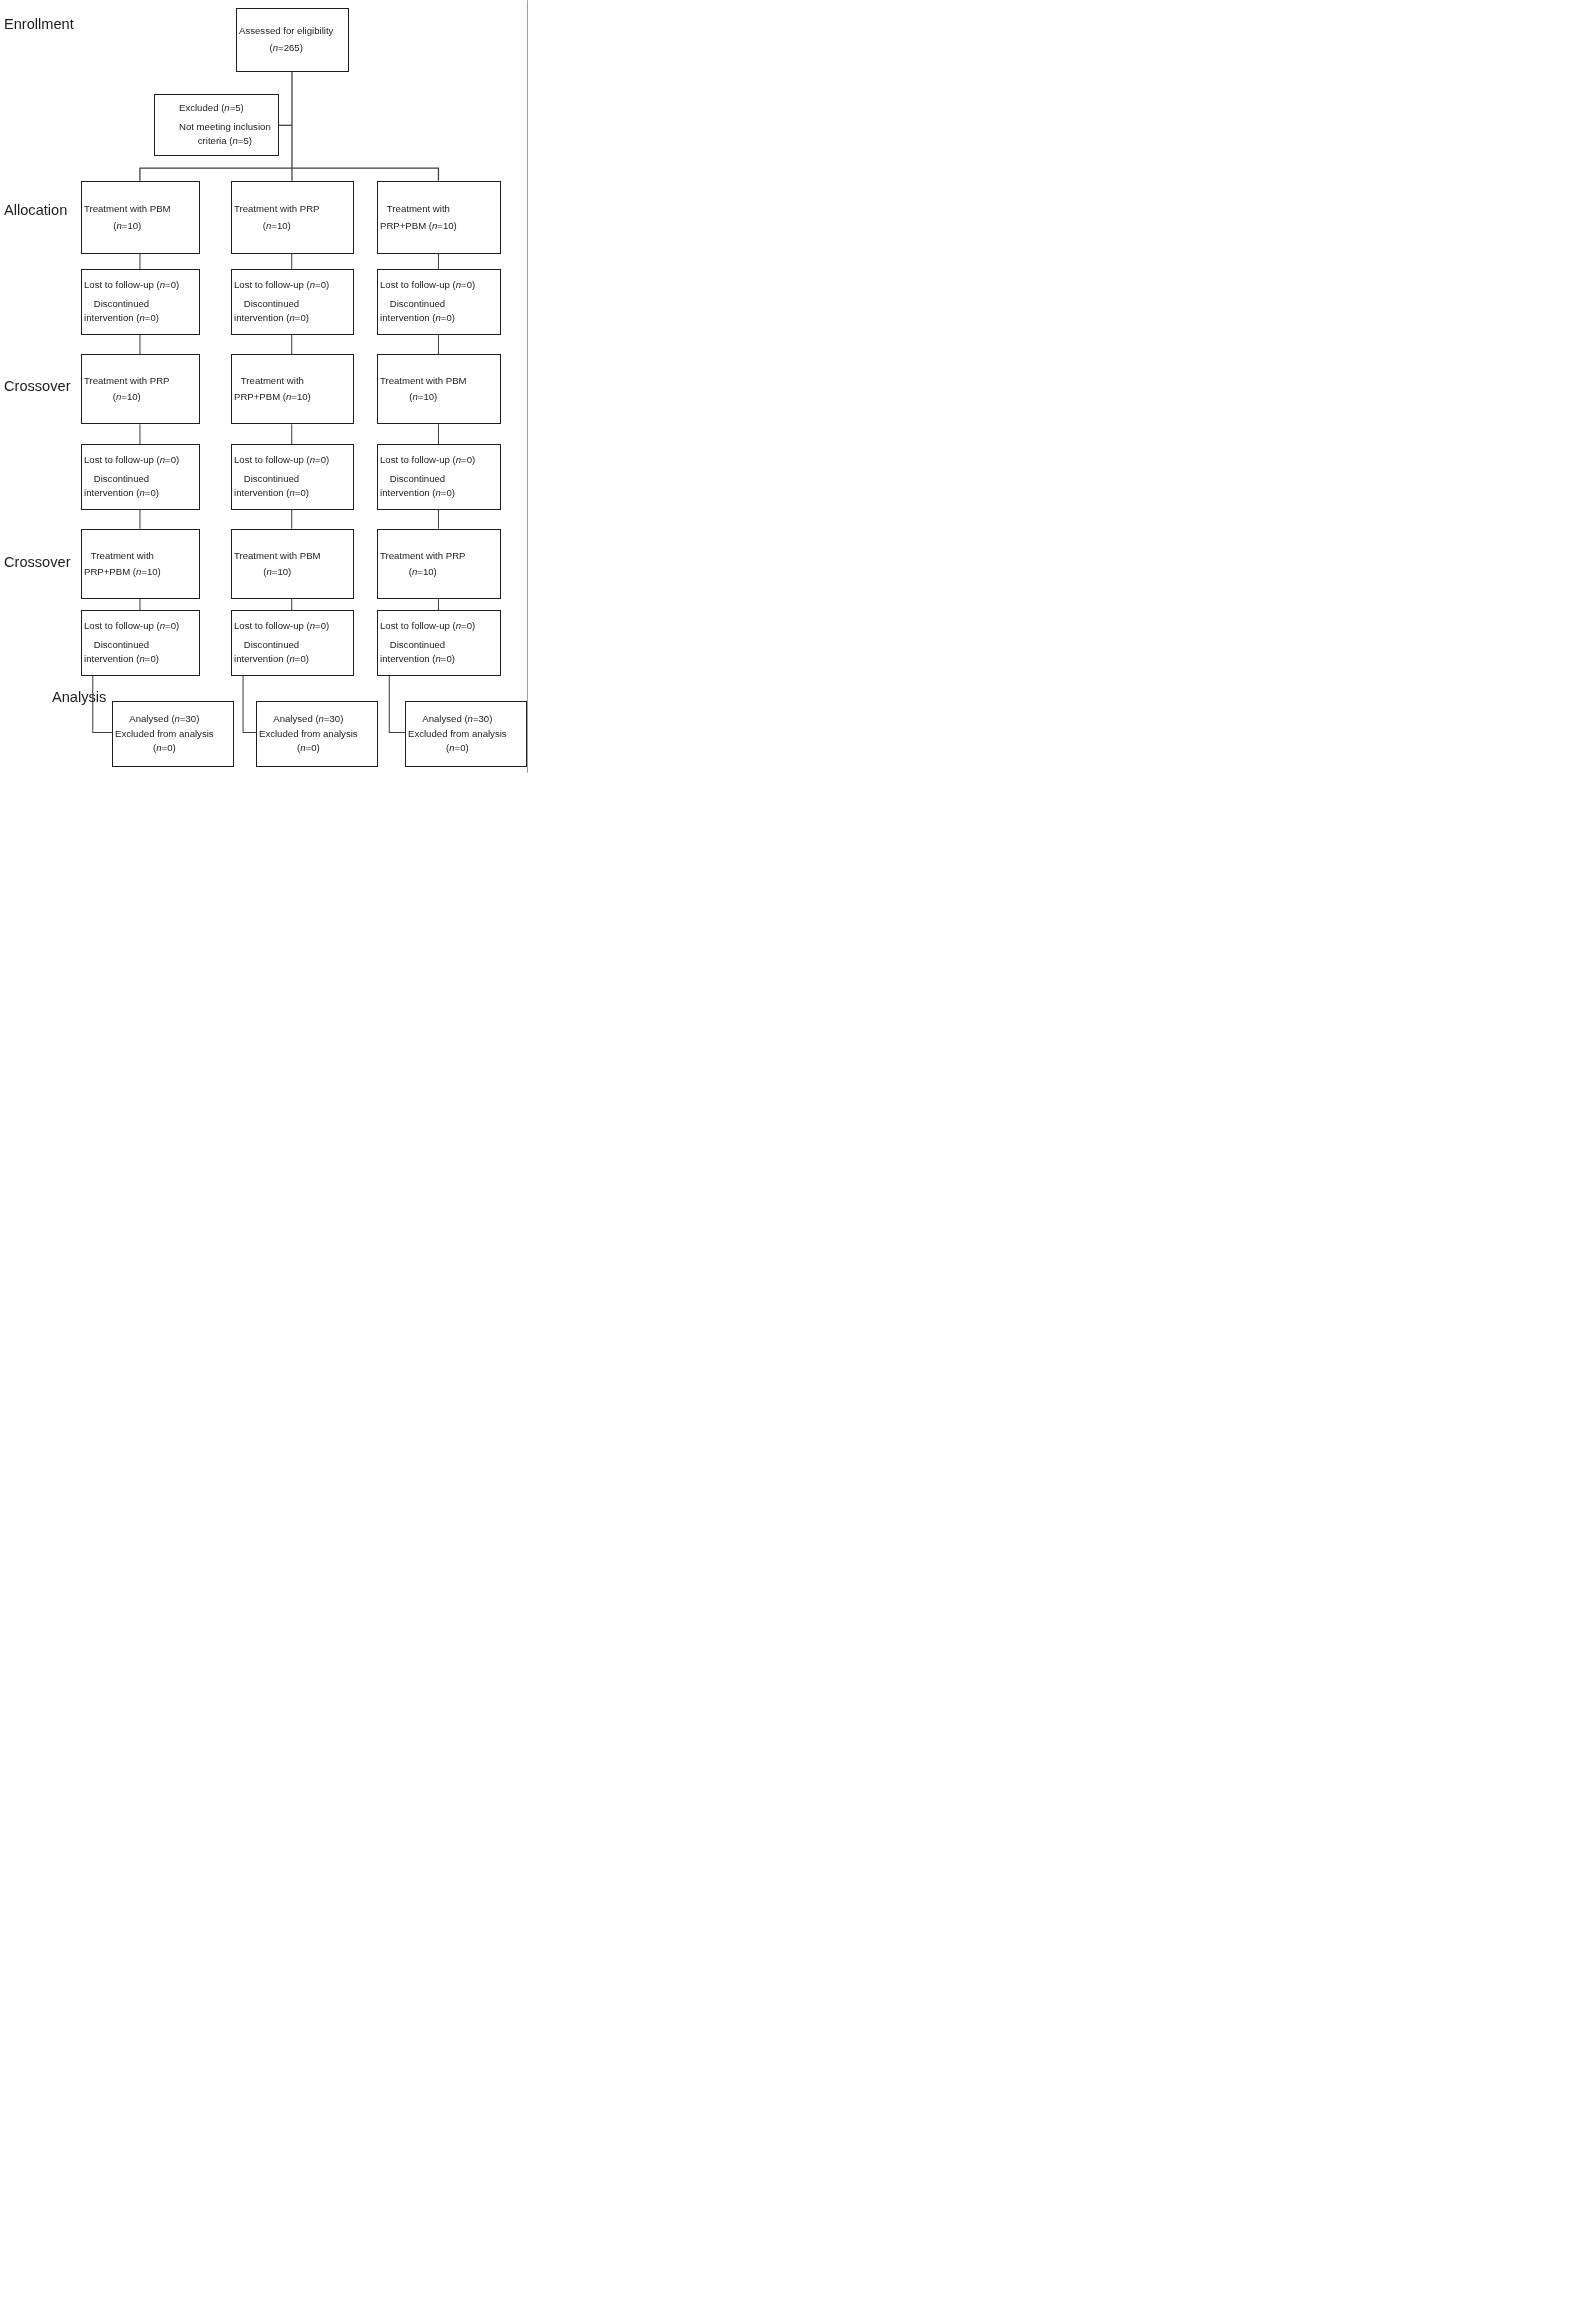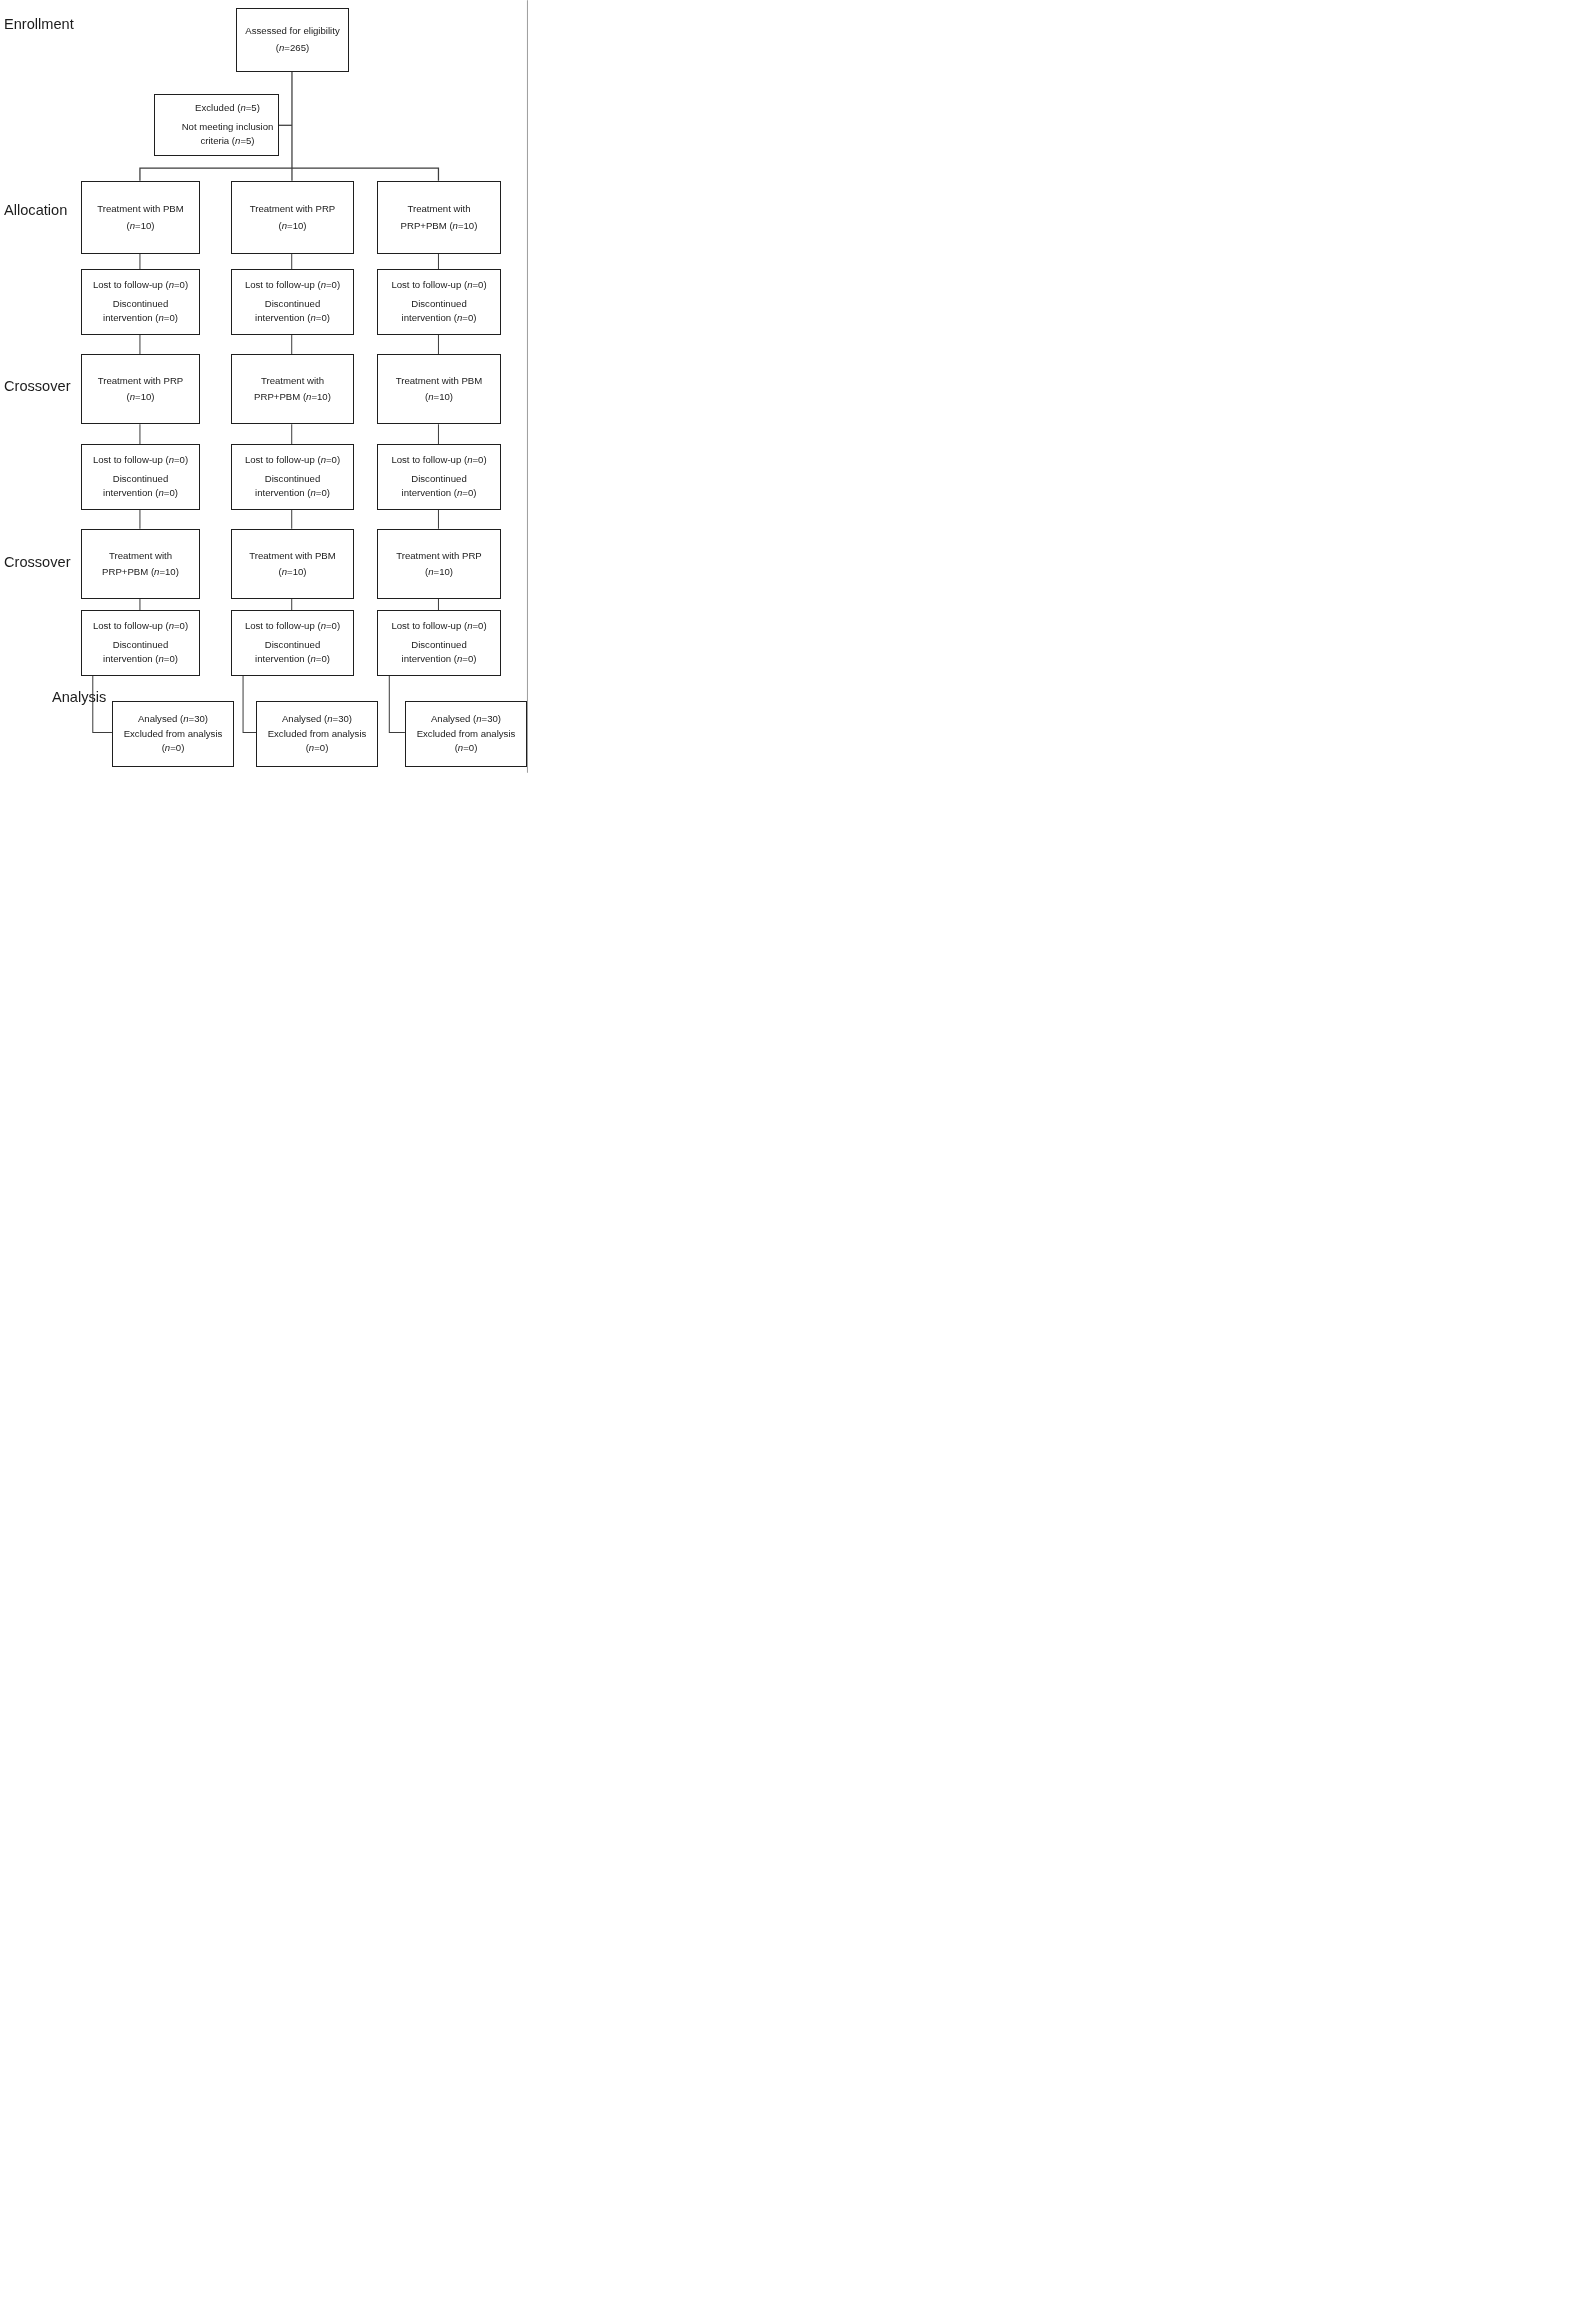--- a/index.html
+++ b/index.html
@@ -17,21 +17,21 @@
     left: 0; top: 0;
     width: 532px; height: 773px;
   }
   .fbox {
     position: absolute;
     box-sizing: border-box;
     border: 1px solid #1f1f1f;
     background: #ffffff;
     display: flex;
     flex-direction: column;
-    align-items: center;
+    align-items: flex-start;
     justify-content: center;
     row-gap: 5.5px;
     text-align: center;
     font-size: 9.6px;
     line-height: 1.68;
     padding: 1px 2px;
   }
   .fbox .txt { white-space: pre-line; }
   .stage {
     position: absolute;

